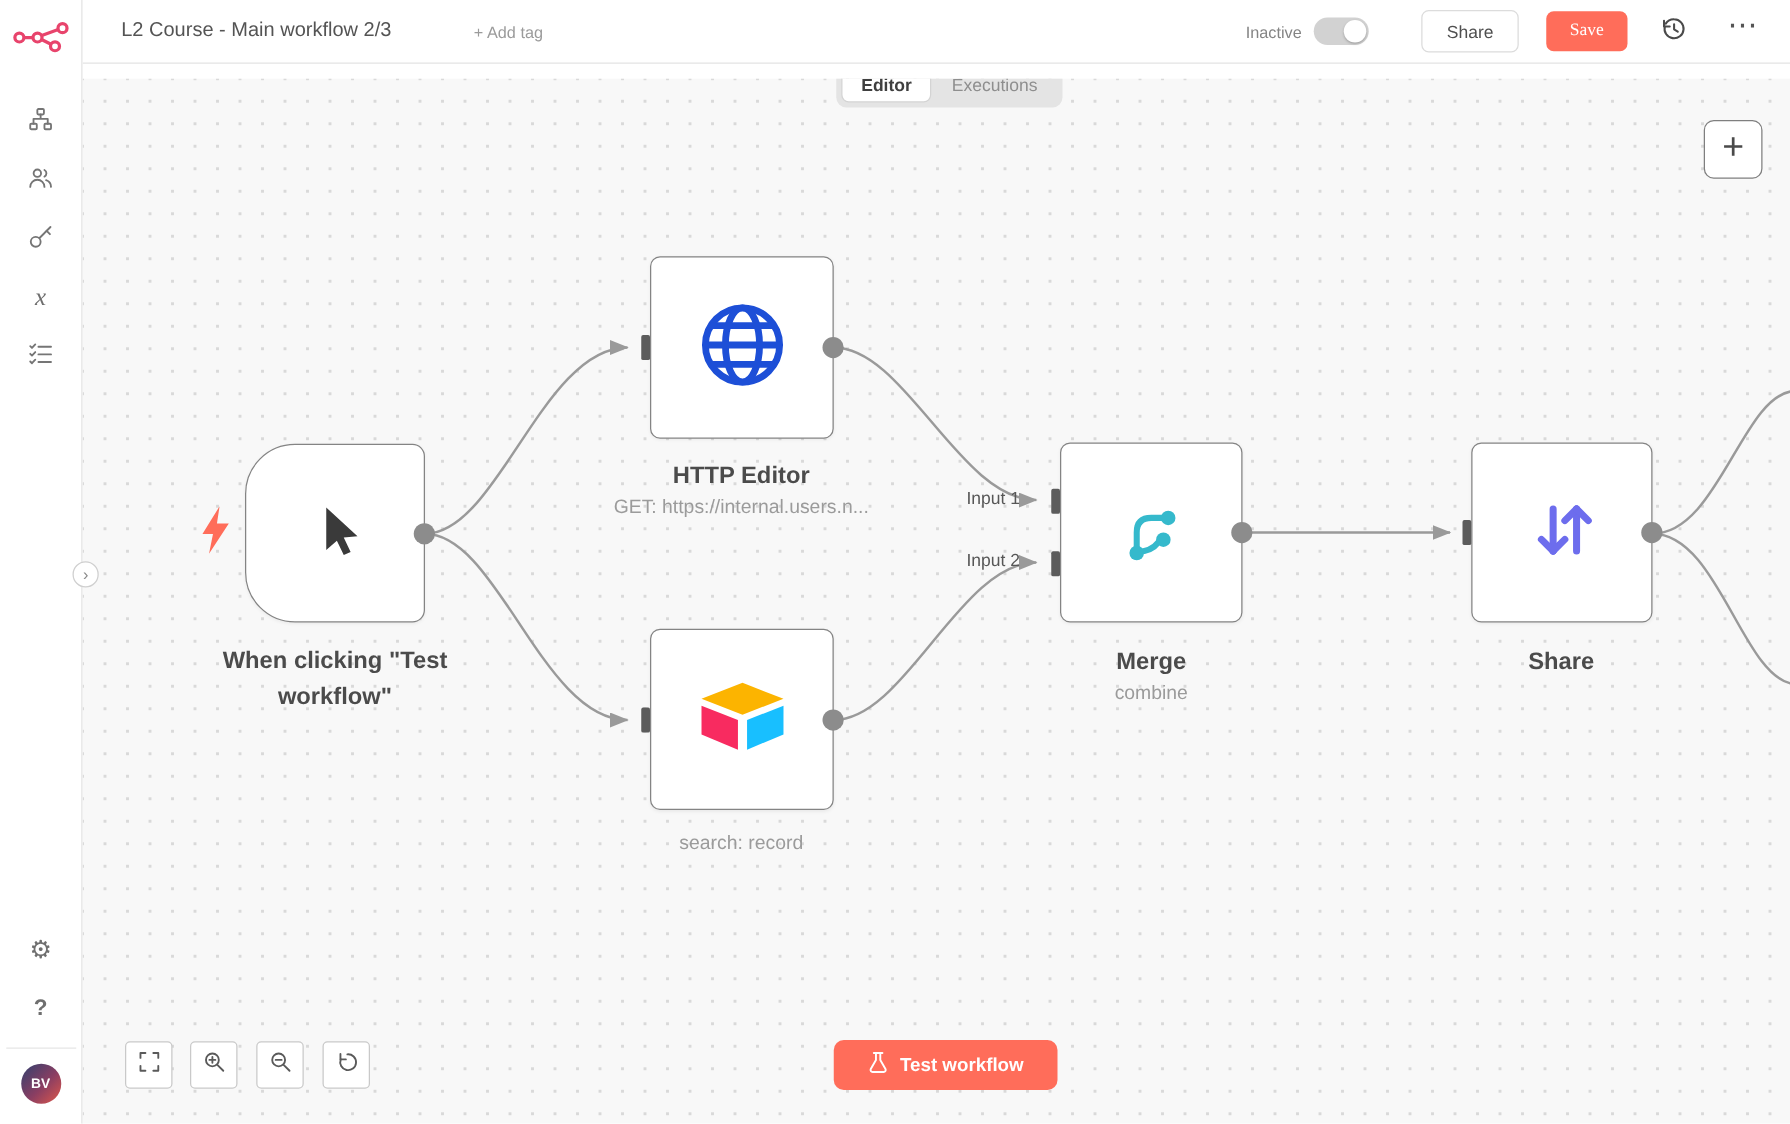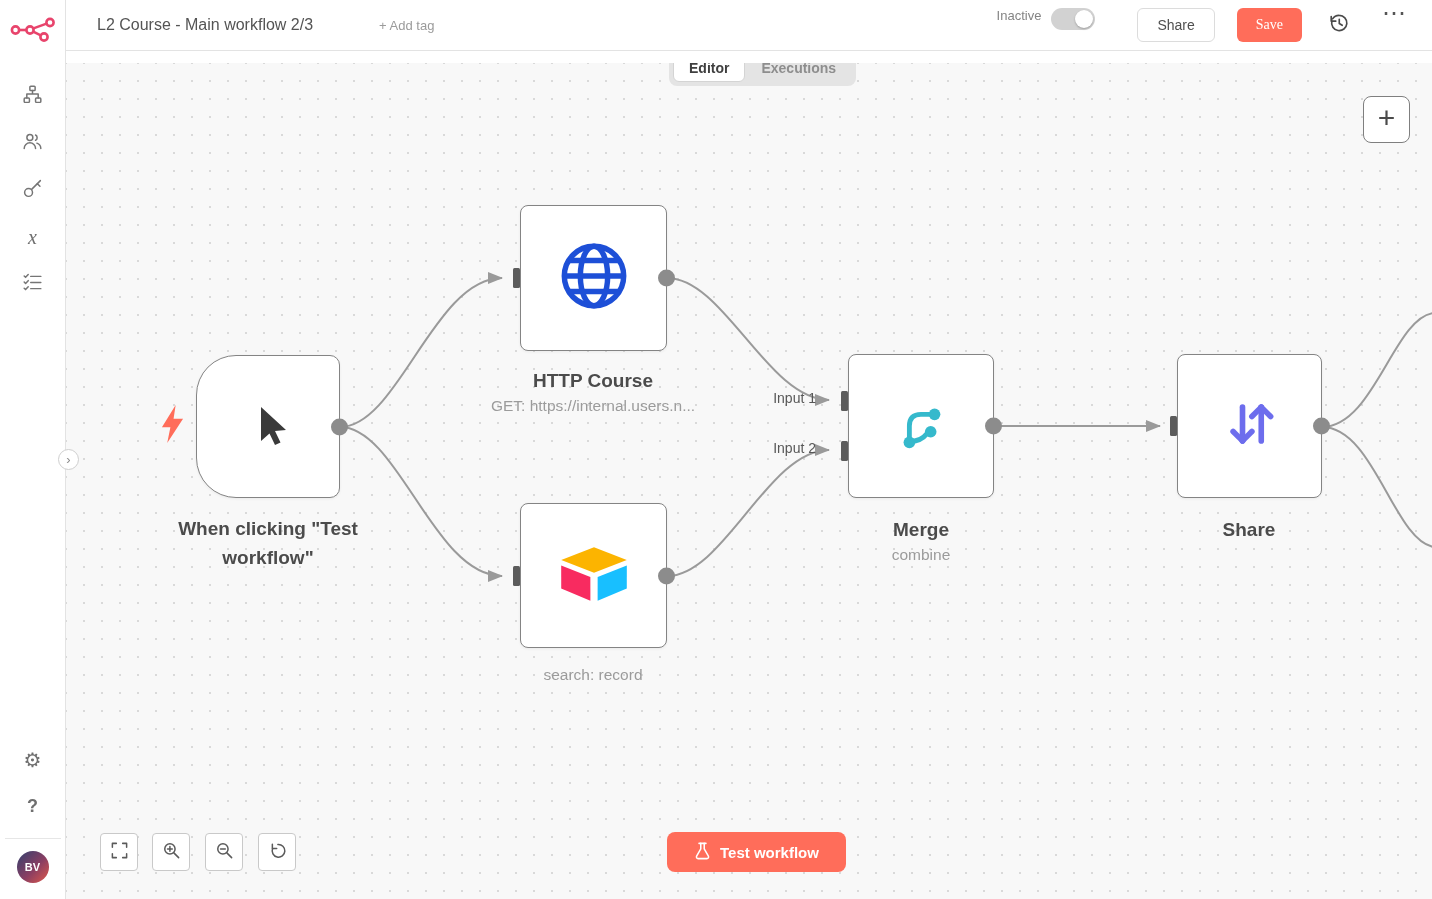--- a/index.html
+++ b/index.html
@@ -20,41 +20,41 @@
   .avatar-wrap { width:56px; border-top:1px solid #e6e6e6; padding:12px 0 16px; display:flex; justify-content:center; margin-top:8px; }
   .avatar { width:32px; height:32px; border-radius:50%; color:#fff; font-size:11px; font-weight:bold;
     display:flex; align-items:center; justify-content:center; cursor:pointer;
     background:linear-gradient(135deg,#31406f 0%, #8a3e62 55%, #e0584a 100%); }
 
   
   .header { position:absolute; left:66px; top:0; width:1366px; height:51px; background:#fff;
     border-bottom:1px solid #e3e3e3; display:flex; align-items:center; padding:0 26px 0 31px; z-index:10; }
   .wf-title { font-size:16px; color:#545454; cursor:text; }
   .add-tag { font-size:13px; color:#9b9b9b; margin-left:66px; cursor:pointer; }
-  .header-right { margin-left:auto; display:flex; }
+  .header-right { margin-left:auto; display:flex; align-items:center; }
   .status-label { font-size:13px; color:#848484; margin-right:10px; }
   .toggle { width:44px; height:22px; border-radius:11px; background:#d2d2d2; position:relative; cursor:pointer; }
   .toggle-knob { position:absolute; right:2px; top:2px; width:18px; height:18px; border-radius:50%;
     background:#fff; box-shadow:0 1px 2px rgba(0,0,0,.25); }
   .btn-share { margin-left:42px; background:#fff; border:1px solid #dcdcdc; border-radius:6px;
     padding:8px 19px; font-size:14px; color:#4f4f4f; cursor:pointer; font-family:inherit; }
   .btn-save { margin-left:22px; background:#ff6d5a; border:none; border-radius:6px;
     padding:8px 19px; font-size:14px; color:#fff; cursor:pointer; font-family:Liberation Serif, serif; }
   .history-btn { margin-left:26px; cursor:pointer; display:flex; align-items:center; }
   .dots-btn { margin-left:32px; font-size:24px; color:#555; cursor:pointer; line-height:10px; padding-bottom:8px; }
 
   
   .canvas { position:absolute; left:66px; top:63px; width:1366px; height:836px;
     background-color:#f8f8f8;
     background-image:radial-gradient(#d9d9d9 1.15px, transparent 1.15px);
     background-size:18px 18px; background-position:9px 9px; overflow:hidden; }
 
   .tabs { position:absolute; left:603px; top:-13px; background:#e4e4e4; border-radius:8px;
     padding:4px; display:flex; z-index:15; }
-  .tab { padding:6px 16px; font-size:14px; border-radius:6px; cursor:pointer;font-weight:bold; }
+  .tab { padding:6px 16px; font-size:14px; border-radius:6px; cursor:pointer; }
   .tab.active { background:#fff; border:1px solid #d4d4d4; color:#3f3f3f; font-weight:bold; padding:5px 15px; }
   .tab.inactive { color:#8e8e8e; }
 
   .conn-svg { position:absolute; left:0; top:0; width:1366px; height:836px; pointer-events:none; }
 
   .node { position:absolute; background:#fff; border:1.6px solid #848484; border-radius:8px;
     box-shadow:0 1px 3px rgba(0,0,0,.06); display:flex; align-items:center; justify-content:center; cursor:pointer; }
   .node.trigger { border-radius:40px 10px 10px 40px; }
   .input-bar { position:absolute; left:-8px; width:7px; height:20px; background:#5c5c5c; border-radius:1.5px;
     top:50%; transform:translateY(-50%); cursor:crosshair; }
@@ -239,21 +239,21 @@
         <ellipse cx="32" cy="32" rx="11.5" ry="25"></ellipse>
         <path d="M7 32 h50"></path>
         <path d="M10.5 19 h43"></path>
         <path d="M10.5 45 h43"></path>
       </svg>
     </span>
     <div class="input-bar"></div>
     <div class="output-dot"></div>
   </div>
   <div class="node-label" style="left:377px; top:303px;">
-    <div class="node-title">HTTP Course</div>
+    <div class="node-title">HTTP Editor</div>
     <div class="node-sub">GET: https://internal.users.n...</div>
   </div>
 
   <div class="node" style="left:454px; top:440px; width:147px; height:145px;">
     <span>
       <svg width="80" height="68" viewBox="0 0 64 56">
         <polygon points="32,6 59,16.5 32,27 5,16.5" fill="#fcb400"></polygon>
         <polygon points="5,21 29,30.5 29,50 5,40" fill="#f82b60"></polygon>
         <polygon points="35,30.5 59,21 59,40 35,50" fill="#18bfff"></polygon>
       </svg>

